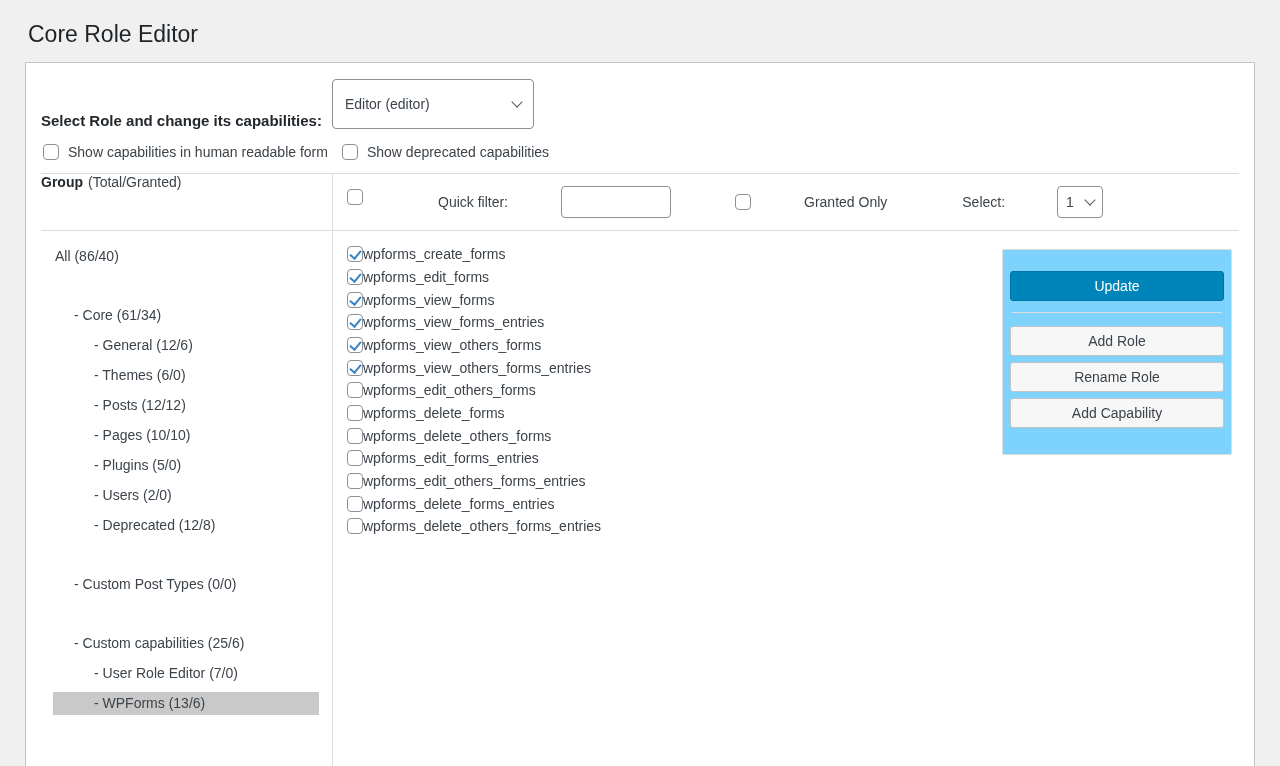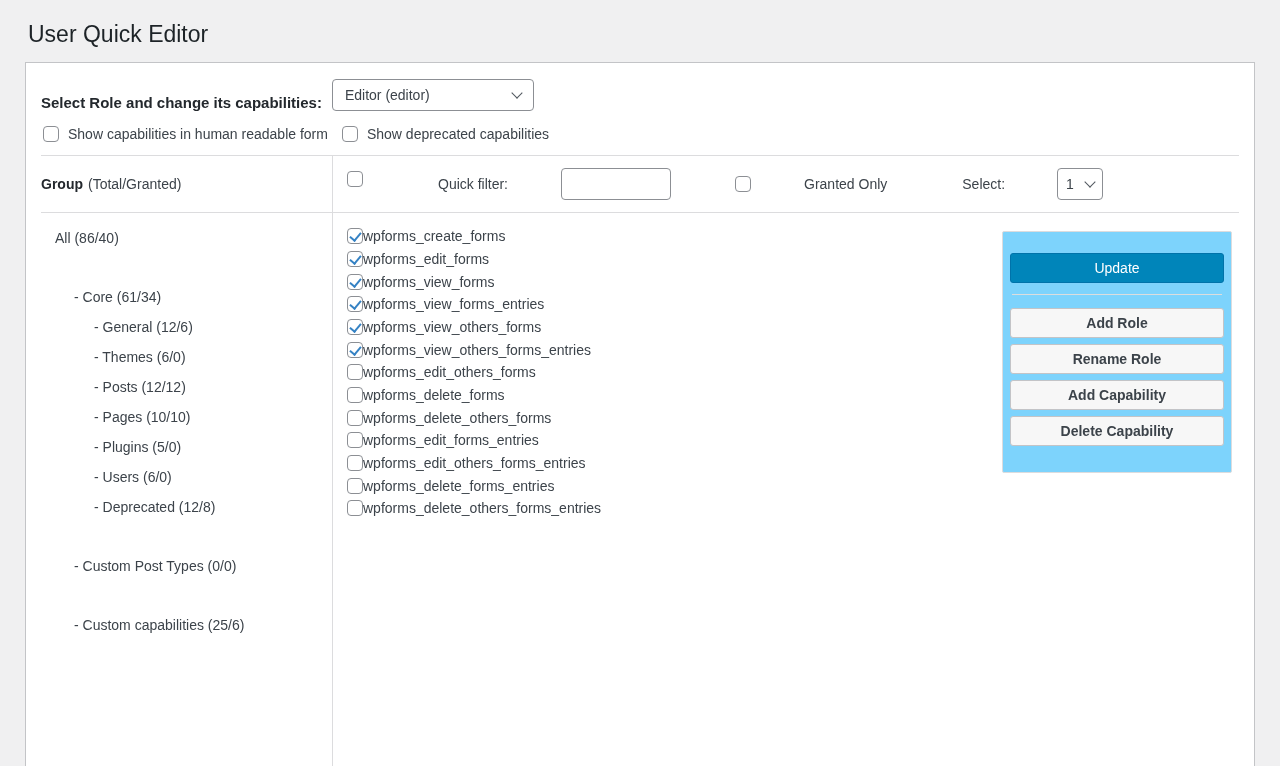--- a/index.html
+++ b/index.html
@@ -17,21 +17,21 @@
   }
   .panel {
     margin-left:25px; width:1230px; height:720px;
     background:#fff; border:1px solid #c3c4c7;
     display:flex; flex-direction:column;
   }
   
   .role-row { display:flex; align-items:flex-end; padding:16px 15px 0 15px; }
   .role-label { font-weight:bold; font-size:15px; color:#23282d; }
   .selectbox {
-    height:32px; border:1px solid #8c8f94; border-radius:4px; background:#fff;
+    height:50px; border:1px solid #8c8f94; border-radius:4px; background:#fff;
     display:flex; align-items:center; justify-content:space-between;
     padding:0 12px; cursor:pointer;
   }
   .role-select { width:202px; margin-left:10px; }
   .chev {
     width:8px; height:8px; flex-shrink:0;
     border-right:1.7px solid #50575e; border-bottom:1.7px solid #50575e;
     transform:rotate(45deg); margin-top:-4px; margin-left:10px;
   }
   
@@ -46,21 +46,21 @@
     border-right:2.5px solid #3582c4; border-bottom:2.5px solid #3582c4;
     transform:rotate(40deg);
   }
   .cb-label { margin-left:9px; }
   .toggles-row .second { margin-left:14px; }
   .divider-full { border-bottom:1px solid #dcdcde; margin:0 15px; }
   
   .main { flex:1; display:flex; min-height:0; }
   .left-col { width:306px; flex-shrink:0; display:flex; flex-direction:column; }
   .right-col { flex:1; border-left:1px solid #dcdcde; display:flex; flex-direction:column; }
-  .group-header { height:56px; display:flex; align-items:center; padding-left:15px; }
+  .group-header { height:56px; display:flex; align-items:flex-start; padding-left:15px; }
   .group-header .bold { font-weight:bold; color:#23282d; }
   .group-header .rest { margin-left:5px; }
   .left-divider { border-bottom:1px solid #dcdcde; margin-left:15px; }
   .right-divider { border-bottom:1px solid #dcdcde; margin-right:15px; }
   
   .filter-row { height:56px; display:flex; align-items:center; padding-left:14px;gap:44px; }
   .select-all-cb { margin-bottom:10px; }
   .qf-label { margin-left:31px; }
   .qf-input {
     margin-left:9px; width:110px; height:32px;
@@ -91,27 +91,27 @@
   .actions-panel {
     width:230px; flex-shrink:0; align-self:flex-start;
     margin:18px 22px 0 0; padding:21px 7px 20px 7px;
     background:#7dd3fc; border:1px solid #dcdcde; border-radius:2px;
   }
   .btn { display:block; width:100%; height:30px; border-radius:3px;
     font-family:inherit; font-size:14px; cursor:pointer; }
   .btn-primary { background:#0085ba; border:1px solid #0073aa; color:#fff; }
   .panel-divider { border-bottom:1px solid #ddd; margin:11px 2px 13px 2px; }
   .btn-secondary {
-    background:#f7f7f7; border:1px solid #c3c4c7; color:#3c434a; margin-bottom:6px;font-weight:bold;
+    background:#f7f7f7; border:1px solid #c3c4c7; color:#3c434a; margin-bottom:6px;
   }
 </style>
 </head>
 <body>
 
-<h1 class="page-title">User Quick Editor</h1>
+<h1 class="page-title">Core Role Editor</h1>
 
 <div class="panel">
 
   <div class="role-row">
     <span class="role-label">Select Role and change its capabilities:</span>
     <div class="selectbox role-select">
       <span>Editor (editor)</span>
       <span class="chev"></span>
     </div>
   </div>
@@ -134,24 +134,26 @@
       </div>
       <div class="left-divider"></div>
       <div class="tree">
         <div class="tree-row lv0">All (86/40)</div>
         <div class="tree-row lv1">- Core (61/34)</div>
         <div class="tree-row lv2">- General (12/6)</div>
         <div class="tree-row lv2">- Themes (6/0)</div>
         <div class="tree-row lv2">- Posts (12/12)</div>
         <div class="tree-row lv2">- Pages (10/10)</div>
         <div class="tree-row lv2">- Plugins (5/0)</div>
-        <div class="tree-row lv2">- Users (6/0)</div>
+        <div class="tree-row lv2">- Users (2/0)</div>
         <div class="tree-row lv2">- Deprecated (12/8)</div>
         <div class="tree-row lv1">- Custom Post Types (0/0)</div>
         <div class="tree-row lv1">- Custom capabilities (25/6)</div>
+        <div class="tree-row lv2">- User Role Editor (7/0)</div>
+        <div class="tree-row lv2 selected">- WPForms (13/6)</div>
       </div>
     </div>
 
     <div class="right-col">
       <div class="filter-row">
         <span class="cb select-all-cb"></span>
         <span class="qf-label">Quick filter:</span>
         <input class="qf-input" type="text" value="" style="">
         <span class="cb granted-cb"></span>
         <span class="granted-label">Granted Only</span>
@@ -218,18 +220,17 @@
             <span class="cap-label">wpforms_delete_others_forms_entries</span>
           </div>
         </div>
 
         <div class="actions-panel">
           <button class="btn btn-primary">Update</button>
           <div class="panel-divider"></div>
           <button class="btn btn-secondary">Add Role</button>
           <button class="btn btn-secondary">Rename Role</button>
           <button class="btn btn-secondary">Add Capability</button>
-          <button class="btn btn-secondary">Delete Capability</button>
         </div>
       </div>
     </div>
   </div>
 </div>
 
 </body></html>

